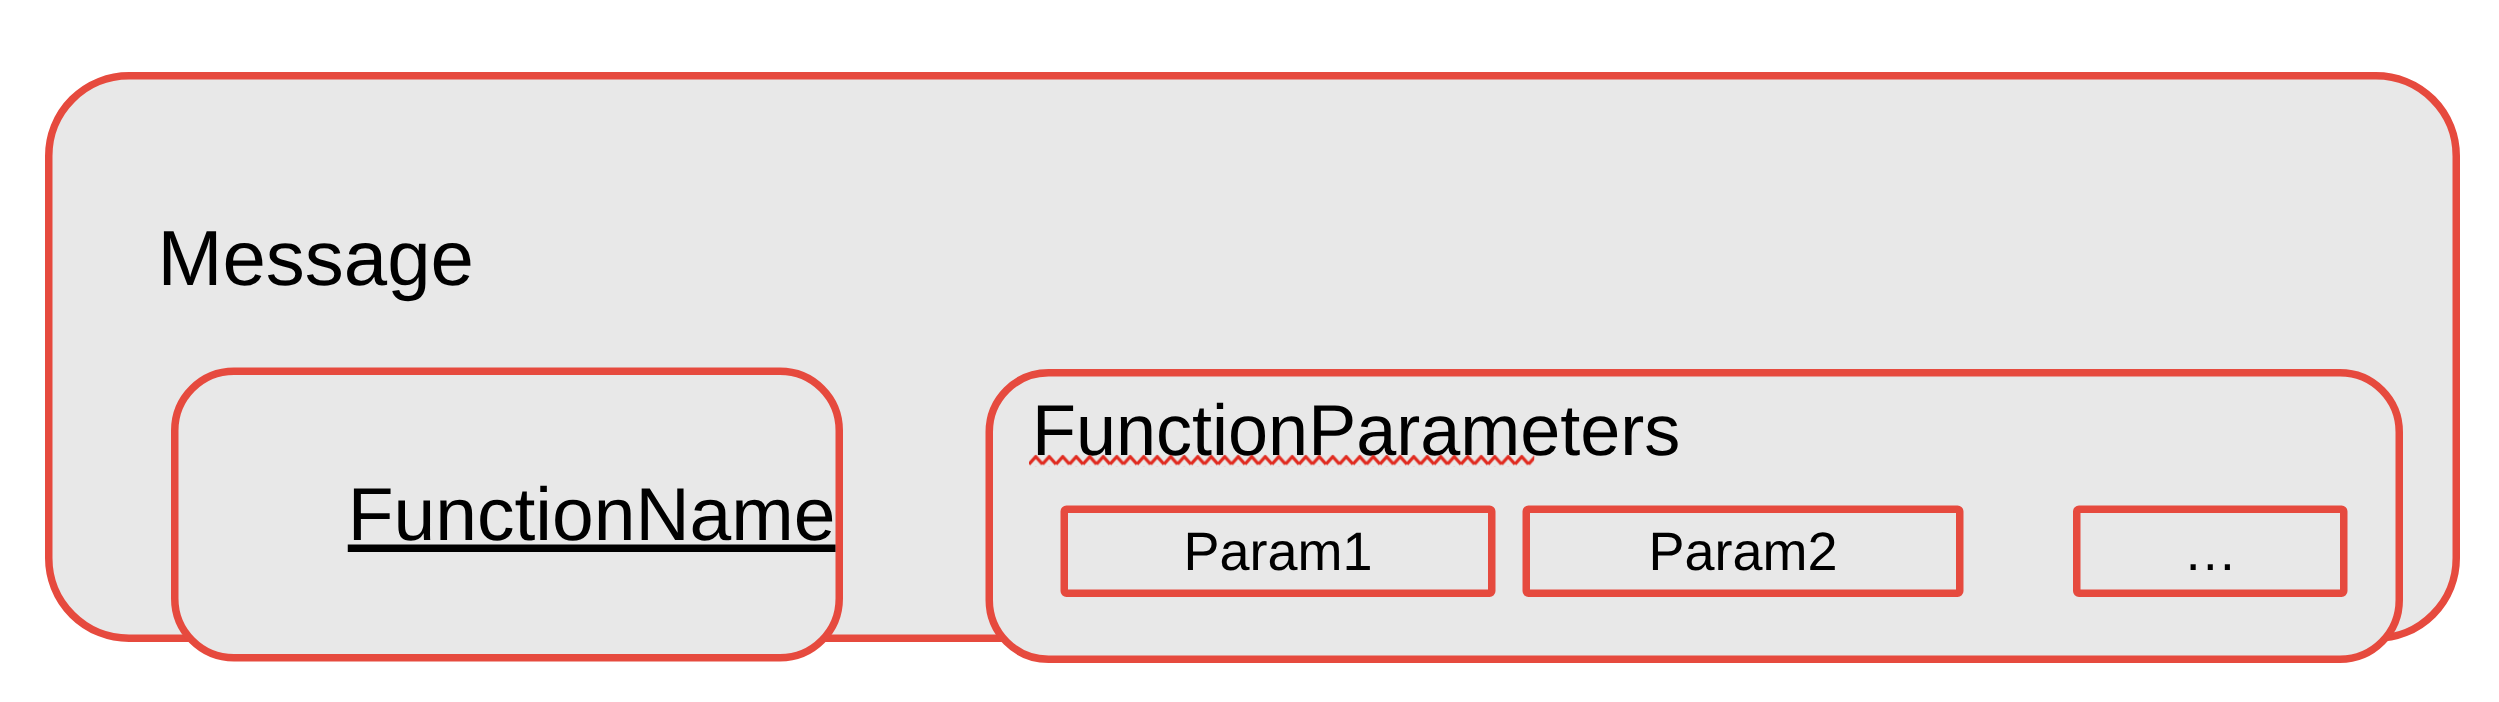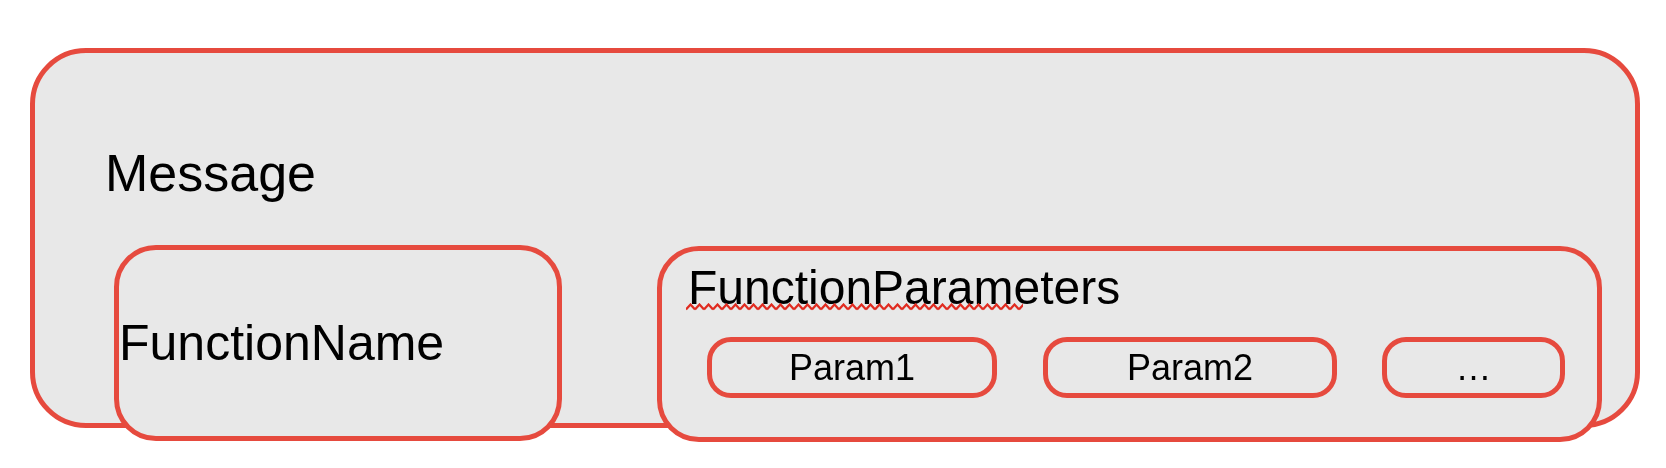--- a/index.html
+++ b/index.html
@@ -39,21 +39,22 @@
     white-space: nowrap;
   }
   .function-name-box {
     left: 79px;
     top: 192px;
     width: 448px;
     height: 196px;
     border-radius: 42px;
     display: flex;
     align-items: center;
-    justify-content: flex-start;
+    justify-content: flex-end;
+    text-decoration: underline;
   }
   .function-name-label {
     font-size: 50px;
     white-space: nowrap;
   }
   .function-parameters-box {
     left: 622px;
     top: 193px;
     width: 945px;
     height: 196px;
@@ -71,32 +72,32 @@
     position: absolute;
     left: 651px;
     top: 250px;
     width: 337px;
     height: 8px;
     display: block;
   }
   .param-box {
     top: 284px;
     height: 61px;
-    border-radius: 24px;
+    border-radius: 4px;
     border-width: 5px;
     display: flex;
     align-items: center;
     justify-content: center;
   }
   .param-label {
     font-size: 36px;
     white-space: nowrap;
   }
   .param-1 { left: 672px;  width: 290px; }
-  .param-2 { left: 1008px; width: 294px; }
+  .param-2 { left: 980px; width: 294px; }
   .param-ellipsis { left: 1347px; width: 183px; }
 </style>
 </head>
 <body>
 
 <div class="stage">
 
   <div class="box message-box">
 
     <span class="message-label">Message</span>

